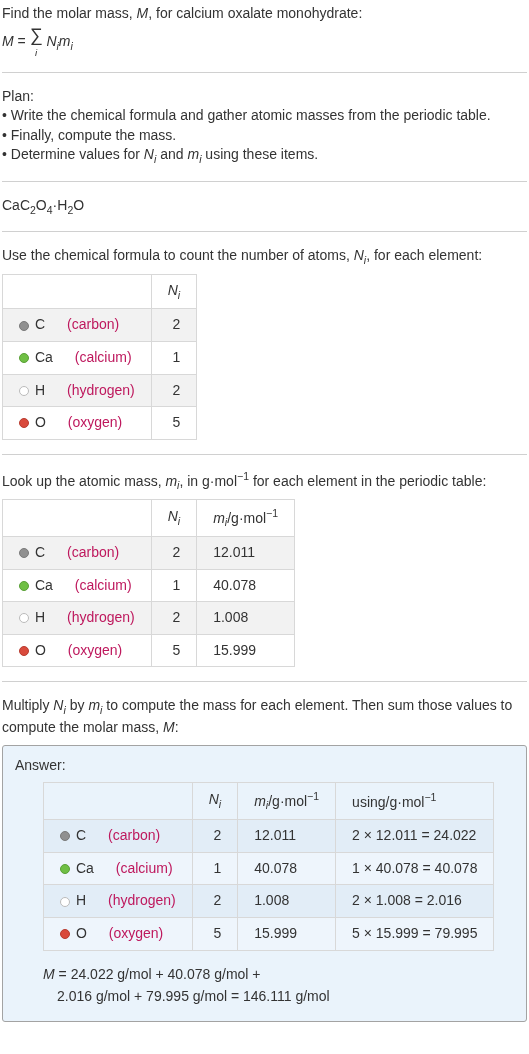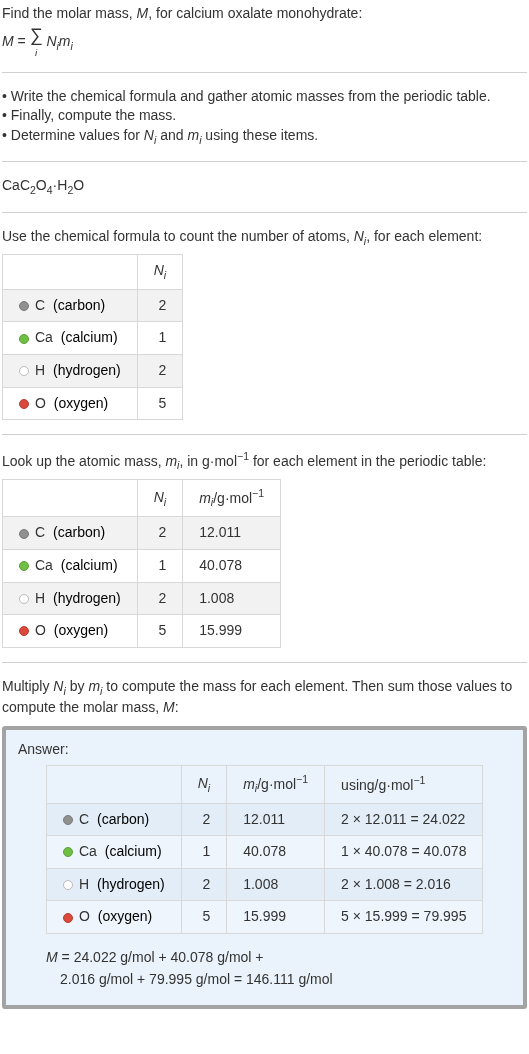--- a/index.html
+++ b/index.html
@@ -43,24 +43,24 @@
       height: 10px;
       border-radius: 50%;
       margin-right: 6px;
       vertical-align: middle;
     }
     .sw-c { background: #909090; border: 1px solid #7a7a7a; }
     .sw-ca { background: #6fbf44; border: 1px solid #5aa037; }
     .sw-h { background: #fff; border: 1px solid #bbb; }
     .sw-o { background: #d94a3c; border: 1px solid #b83c30; }
     .elem-sym { color: #333; }
-    .elem-name { color: #000000; margin-left: 4px; }
+    .elem-name { color: #be185d; margin-left: 18px; }
     .answer-box {
       background: #eaf3fb;
-      border: 4px solid #a3a3a3;
+      border: 1px solid #a3a3a3;
       border-radius: 3px;
       padding: 10px 12px 14px 12px;
       margin-top: 4px;
     }
     .answer-box .ans-label { margin-bottom: 6px; }
     .answer-box table { margin-left: 28px; }
     .answer-box tbody tr td { background: #e2edf7; }
     .answer-box tbody tr:nth-child(even) td { background: #eef5fc; }
     .answer-box thead th { background: #eaf3fb; }
     .result-eq {
@@ -95,20 +95,21 @@
       <span class="sigma">∑</span><br>
       <span class="italic" style="font-size:0.7em;">i</span>
     </span>
     <span class="italic">N</span><span class="sub italic">i</span><span class="italic">m</span><span class="sub italic">i</span>
   </div>
 </div>
 
 <hr class="divider">
 
 <div class="section">
+  <div>Plan:</div>
   <div>• Write the chemical formula and gather atomic masses from the periodic table.</div>
   <div>• Finally, compute the mass.</div>
   <div>
     <span>• Determine values for </span><span class="italic">N</span><span class="sub italic">i</span><span> and </span><span class="italic">m</span><span class="sub italic">i</span><span> using these items.</span>
   </div>
 </div>
 
 <hr class="divider">
 
 <div class="section">

